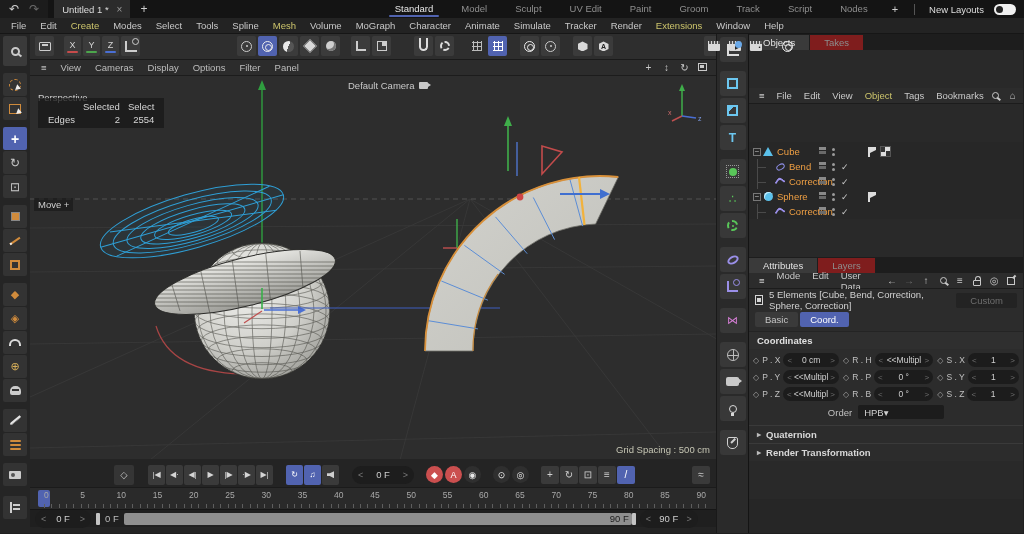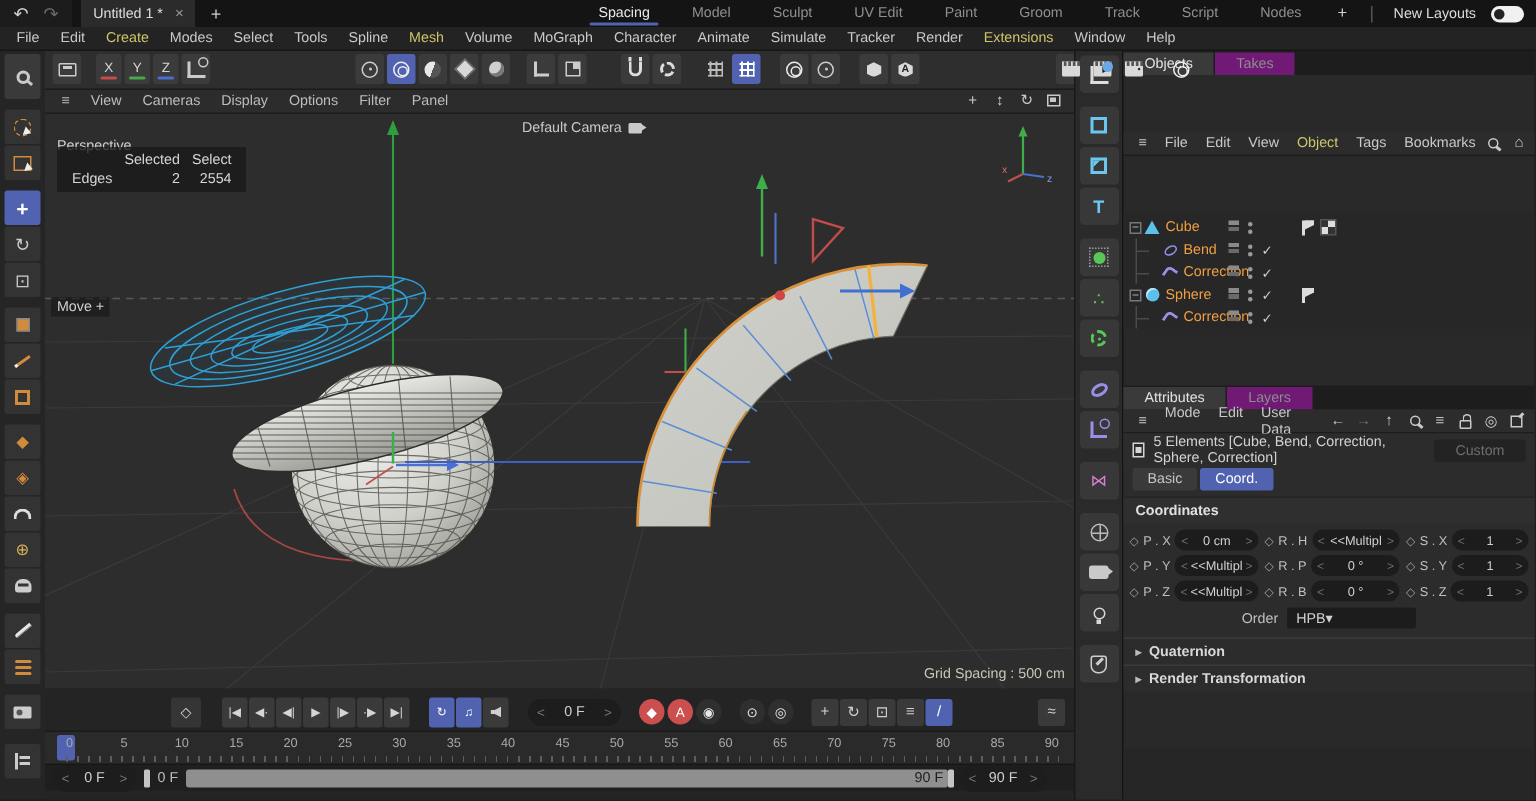--- a/index.html
+++ b/index.html
@@ -173,21 +173,21 @@
   .camico2{width:13px;height:9px;background:#c9c9c9;border-radius:2px;position:relative;}
   .camico2::after{content:"";position:absolute;right:-3px;top:1px;border-left:4px solid #c9c9c9;border-top:3px solid transparent;border-bottom:3px solid transparent;}
   .bulb{width:8px;height:8px;border:1.5px solid #d8d8d8;border-radius:50%;position:relative;}
   .bulb::after{content:"";position:absolute;left:1.5px;bottom:-4px;width:3px;height:3px;background:#d8d8d8;}
   .shieldpen{width:11px;height:12px;border:1.5px solid #cfcfcf;border-radius:2px 2px 5px 5px;position:relative;}
   .shieldpen::after{content:"";position:absolute;left:2px;top:2px;width:6px;height:1.5px;background:#cfcfcf;transform:rotate(-45deg);}
 
   
   .right-panel{width:275px;background:#292929;display:flex;flex-direction:column;border-left:1px solid #141414;gap:38px;}
   .ptabs{height:16px;background:#1d1d1d;display:flex;align-items:flex-end;}
-  .ptab{padding:2px 14px;color:#8d8d8d;background:#701a75;margin-right:1px;}
+  .ptab{padding:2px 14px;color:#8d8d8d;background:#7f1d1d;margin-right:1px;}
   .ptab.active{background:#3a3a3a;color:#e2e2e2;}
   .pmenu{height:16px;background:#2c2c2c;display:flex;align-items:center;padding:0 4px;border-bottom:1px solid #1c1c1c;}
   .pmenu .menu-item{padding:0 6px;}
   .pmenu-right{margin-left:auto;display:flex;align-items:center;gap:5px;padding-right:2px;}
   .pmi{color:#c9c9c9;font-size:10px;display:flex;align-items:center;justify-content:center;width:12px;height:12px;}
   .pmi.dim{color:#6f6f6f;}
   .smag{width:7px;height:7px;border:1.5px solid #c9c9c9;border-radius:50%;position:relative;}
   .smag::after{content:"";position:absolute;width:4px;height:1.5px;background:#c9c9c9;right:-3px;bottom:-1px;transform:rotate(40deg);}
   .lockico{width:8px;height:6px;border:1.5px solid #c9c9c9;border-radius:1px;position:relative;margin-top:4px;}
   .lockico::after{content:"";position:absolute;left:1px;top:-5px;width:4px;height:4px;border:1.5px solid #c9c9c9;border-bottom:none;border-radius:4px 4px 0 0;}
@@ -251,21 +251,21 @@
       <span class="hbtn dim">↷</span>
     </div>
     <div class="doc-tab">
       <span>Untitled 1 *</span>
       <span class="close">×</span>
     </div>
     <span class="newtab">+</span>
     <div class="tb-right">
       <div style="display:flex">
 
-      <span class="ltab active">Spacing</span>
+      <span class="ltab active">Standard</span>
           <span class="ltab">Model</span>
           <span class="ltab">Sculpt</span>
           <span class="ltab">UV Edit</span>
           <span class="ltab">Paint</span>
           <span class="ltab">Groom</span>
           <span class="ltab">Track</span>
           <span class="ltab">Script</span>
           <span class="ltab">Nodes</span>
         </div>
       <span class="ltab add">+</span>

